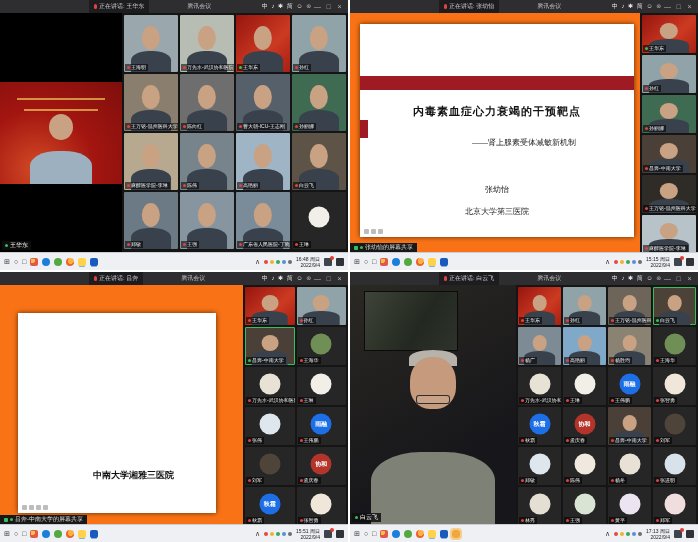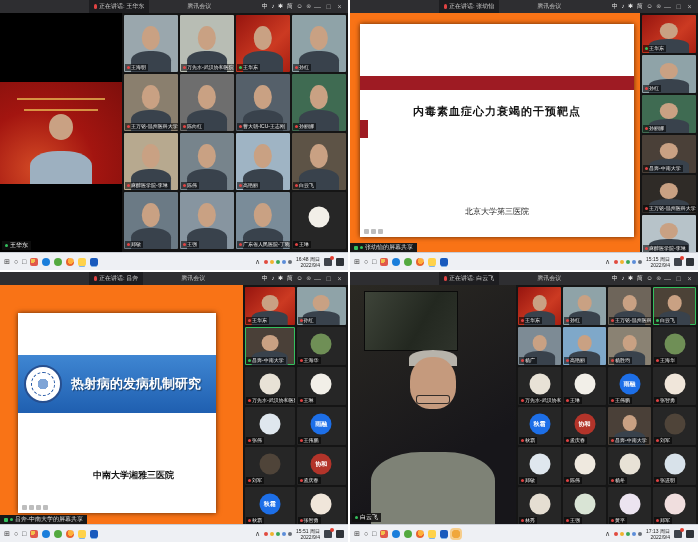--- a/index.html
+++ b/index.html
@@ -322,20 +322,22 @@
       <span class="wc">—</span>
       <span class="wc">□</span>
       <span class="wc">×</span>
     </div>
     <div class="content">
       <div class="share-pane">
         <div class="slide slide-tr">
           <i class="band"></i>
           <i class="lstrip"></i>
           <div class="t-title">内毒素血症心力衰竭的干预靶点</div>
+          <div class="t-sub">——肾上腺素受体减敏新机制</div>
+          <div class="t-author">张幼怡</div>
           <div class="t-org">北京大学第三医院</div>
           <div class="slide-tools">
               <i></i>
               <i></i>
               <i></i>
             </div>
         </div>
         <div class="share-label">
           <i class="spk-ic"></i>
           <i class="mic-ic-sm"></i>
@@ -443,26 +445,20 @@
       </div>
       <span class="app-title">腾讯会议</span>
       <span class="ime">中 ♪ ✱ 简 ☺ ⊙</span>
       <span class="wc">—</span>
       <span class="wc">□</span>
       <span class="wc">×</span>
     </div>
     <div class="content">
       <div class="share-pane">
         <div class="slide slide-bl">
-          <div class="banner">
-            <span class="logo">
-                <i></i>
-              </span>
-            <span class="b-title">热射病的发病机制研究</span>
-          </div>
           <div class="s-org">中南大学湘雅三医院</div>
           <div class="slide-tools">
               <i></i>
               <i></i>
               <i></i>
               <i></i>
             </div>
         </div>
         <div class="share-label">
           <i class="spk-ic"></i>

